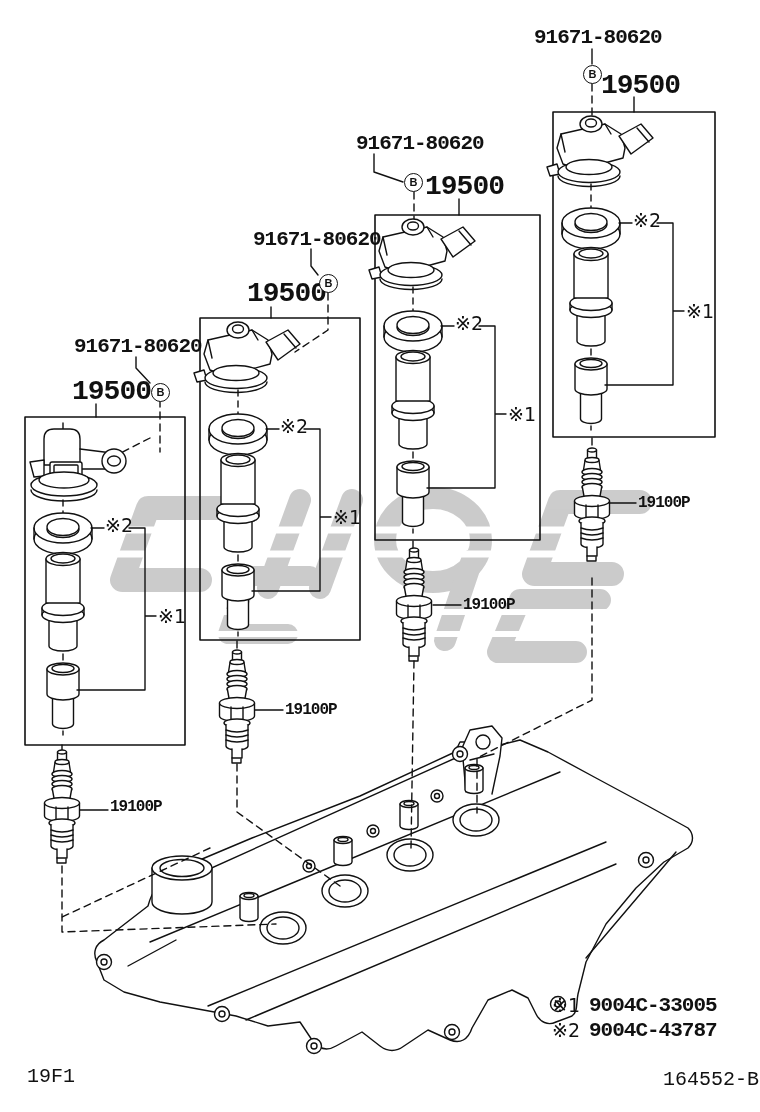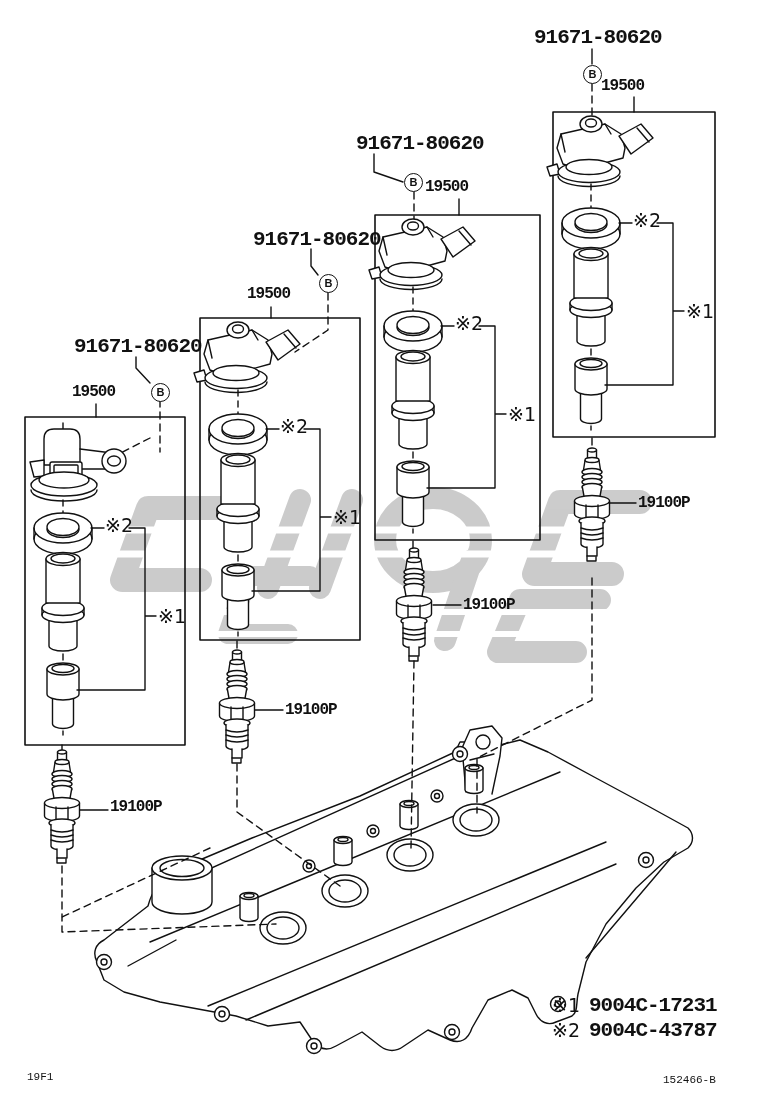--- a/index.html
+++ b/index.html
@@ -2,25 +2,25 @@
 <html><head>
 <meta charset="utf-8">
 <style>
   html,body{margin:0;padding:0;background:#fff;}
   .canvas{position:relative;width:760px;height:1112px;background:#fff;overflow:hidden;
           font-family:"Liberation Sans",sans-serif;color:#111;}
   .art{position:absolute;left:0;top:0;}
   .lbl{position:absolute;white-space:nowrap;color:#111;text-align:center;}
   .pn{font-family:"Liberation Mono","DejaVu Sans Mono",monospace;font-weight:bold;letter-spacing:-1px;}
   .pn21{font-size:21px;line-height:21px;}
-  .pn24{font-size:16px;line-height:22px;}
+  .pn24{font-size:28px;line-height:22px;}
   .pn23{font-size:16px;line-height:21px;}
   .note{font-family:"DejaVu Sans",sans-serif;font-size:19px;line-height:19px;}
   .noteL{font-family:"DejaVu Sans",sans-serif;font-size:19px;line-height:20px;}
-  .ft{font-family:"Liberation Mono","DejaVu Sans Mono",monospace;font-size:11px;line-height:16px;letter-spacing:0;}
+  .ft{font-family:"Liberation Mono","DejaVu Sans Mono",monospace;font-size:20px;line-height:16px;letter-spacing:0;}
   .bmark{position:absolute;width:17px;height:17px;border:1.4px solid #111;border-radius:50%;
          background:#fff;text-align:center;font-size:11px;line-height:16px;font-weight:bold;
          font-family:"Liberation Sans",sans-serif;}
 </style>
 </head>
 <body>
 
 <div class="canvas">
 
 <svg class="art" width="760" height="1112" viewBox="0 0 760 1112" fill="none" stroke="#111" stroke-width="1.4" stroke-linecap="round" stroke-linejoin="round">
@@ -273,20 +273,20 @@
 <div class="bmark" style="left:583px;top:65px;">B</div>
 <div class="lbl note" style="left:633px;top:211px;">※2</div>
 <div class="lbl note" style="left:686px;top:302px;">※1</div>
 
 <div class="lbl pn pn23" style="left:110px;top:797px;">19100P</div>
 <div class="lbl pn pn23" style="left:285px;top:700px;">19100P</div>
 <div class="lbl pn pn23" style="left:463px;top:595px;">19100P</div>
 <div class="lbl pn pn23" style="left:638px;top:493px;">19100P</div>
 
 <div class="lbl noteL" style="left:552px;top:995px;">※1</div>
-<div class="lbl pn pn21" style="left:589px;top:995px;">9004C-17231</div>
+<div class="lbl pn pn21" style="left:589px;top:995px;">9004C-33005</div>
 <div class="lbl noteL" style="left:552px;top:1020px;">※2</div>
 <div class="lbl pn pn21" style="left:589px;top:1020px;">9004C-43787</div>
 
 <div class="lbl ft" style="left:27px;top:1069px;">19F1</div>
-<div class="lbl ft" style="left:663px;top:1072px;">152466-B</div>
+<div class="lbl ft" style="left:663px;top:1072px;">164552-B</div>
 
 </div>
 
 </body></html>

